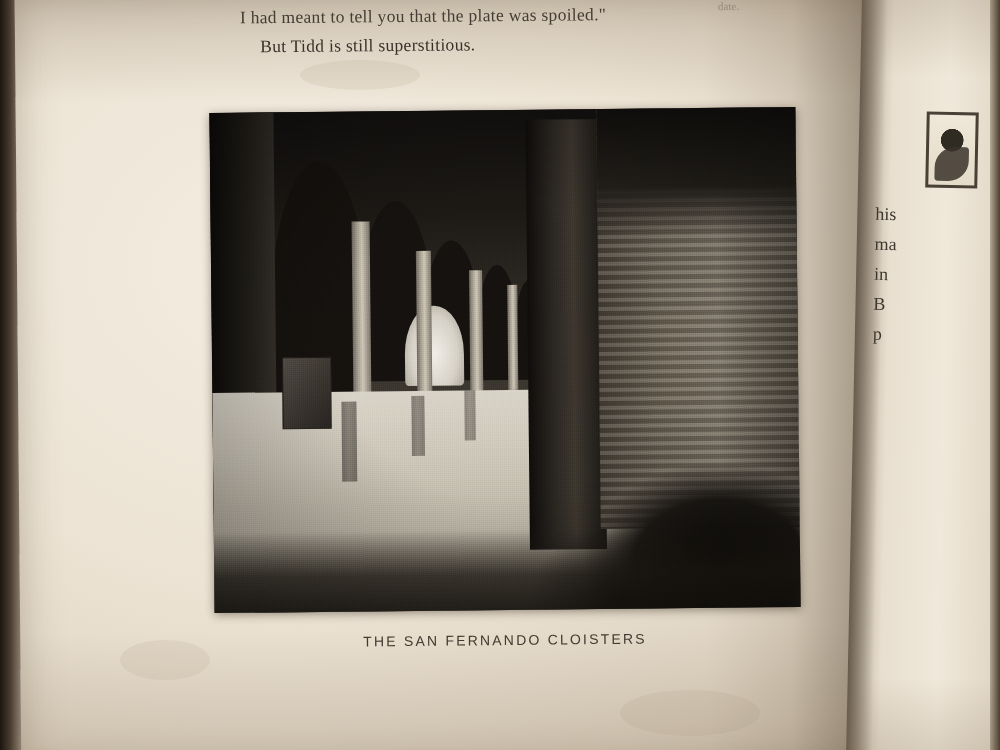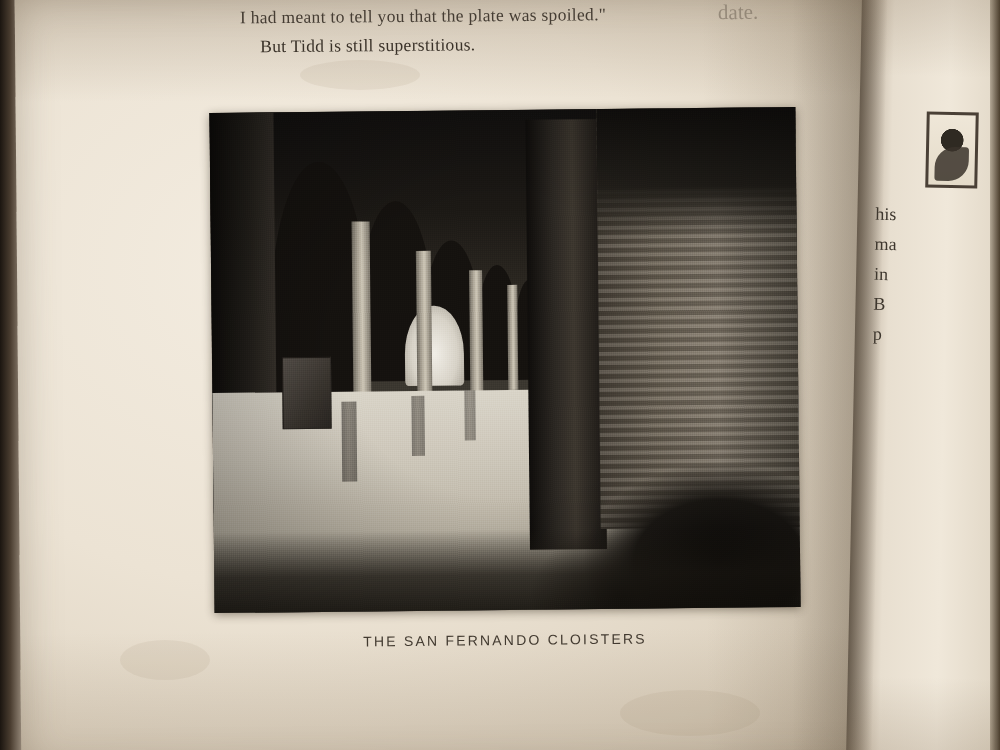--- a/index.html
+++ b/index.html
@@ -103,21 +103,21 @@
     transform: rotate(-0.5deg);
   }
   .verso-text .line1 { display: block; opacity: 0.92; }
   .verso-text .line2 { display: block; text-indent: 20px; margin-top: 2px; }
 
   
   .top-right-frag {
     position: absolute;
     left: 718px; top: 0px;
     color: #6e6355;
-    font-size: 21px;
+    font-size: 11px;
     opacity: 0.55;
     transform: rotate(-1deg);
   }
 
   
   .plate-wrap {
     position: absolute;
     left: 212px; top: 110px;
     width: 586px; height: 500px;
     transform: rotate(-0.6deg);

